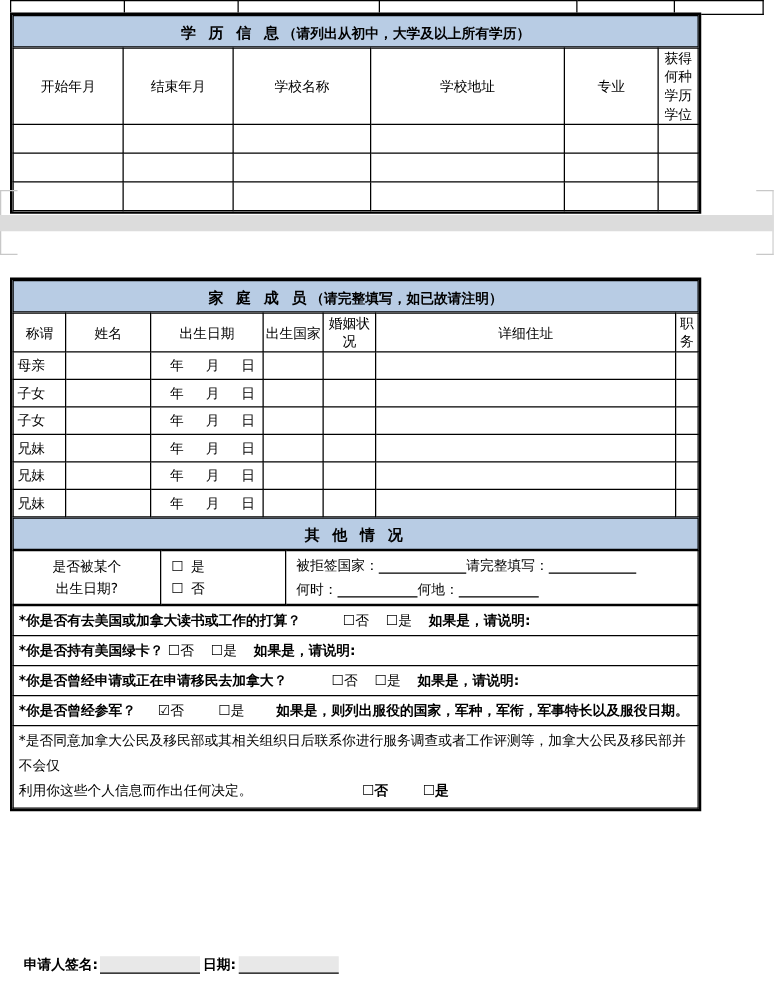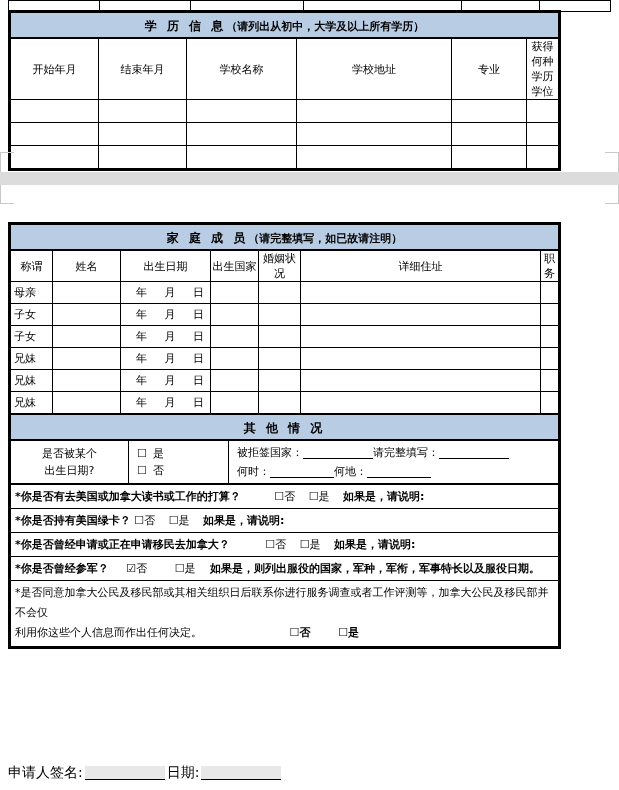--- a/index.html
+++ b/index.html
@@ -167,24 +167,24 @@
     padding: 2px 4px 3px 4px !important;
     line-height: 20px;
     white-space: normal;
     font-weight: bold;
   }
   .q-multiline .tail { margin-left: 84px; font-weight: bold; }
 
   
   #signature-row {
     position: absolute;
-    left: 8px;
+    left: 19px;
     top: 764px;
-    font-size: 14px;
-    font-weight: normal;
+    font-size: 11px;
+    font-weight: bold;
     white-space: nowrap;
   }
   .sig-field {
     display: inline-block;
     background: #e8e8e8;
     border-bottom: 1px solid #000;
     height: 13px;
     vertical-align: middle;
     margin: 0 2px;
   }
@@ -442,21 +442,21 @@
           <span class="q-hint">如果是，请说明:</span>
         </span>
       </td>
     </tr>
     <tr>
       <td class="q-cell">
         <span class="q-text">*你是否曾经参军？</span>
         <span class="q-boxes" style="margin-left:14px">
           <span class="q-opt"><span>☑</span><span>否</span></span>
           <span class="q-opt" style="margin-left:14px"><span>☐</span><span>是</span></span>
-          <span class="q-hint" style="margin-left:1px">如果是，则列出服役的国家，军种，军衔，军事特长以及服役日期。</span>
+          <span class="q-hint" style="margin-left:12px">如果是，则列出服役的国家，军种，军衔，军事特长以及服役日期。</span>
         </span>
       </td>
     </tr>
     <tr>
       <td class="q-multiline">
         <div>*是否同意加拿大公民及移民部或其相关组织日后联系你进行服务调查或者工作评测等，加拿大公民及移民部并不会仅</div>
         <div>
           <span>利用你这些个人信息而作出任何决定。</span>
           <span class="tail">
             <span class="q-opt"><span>☐</span><span>否</span></span>

